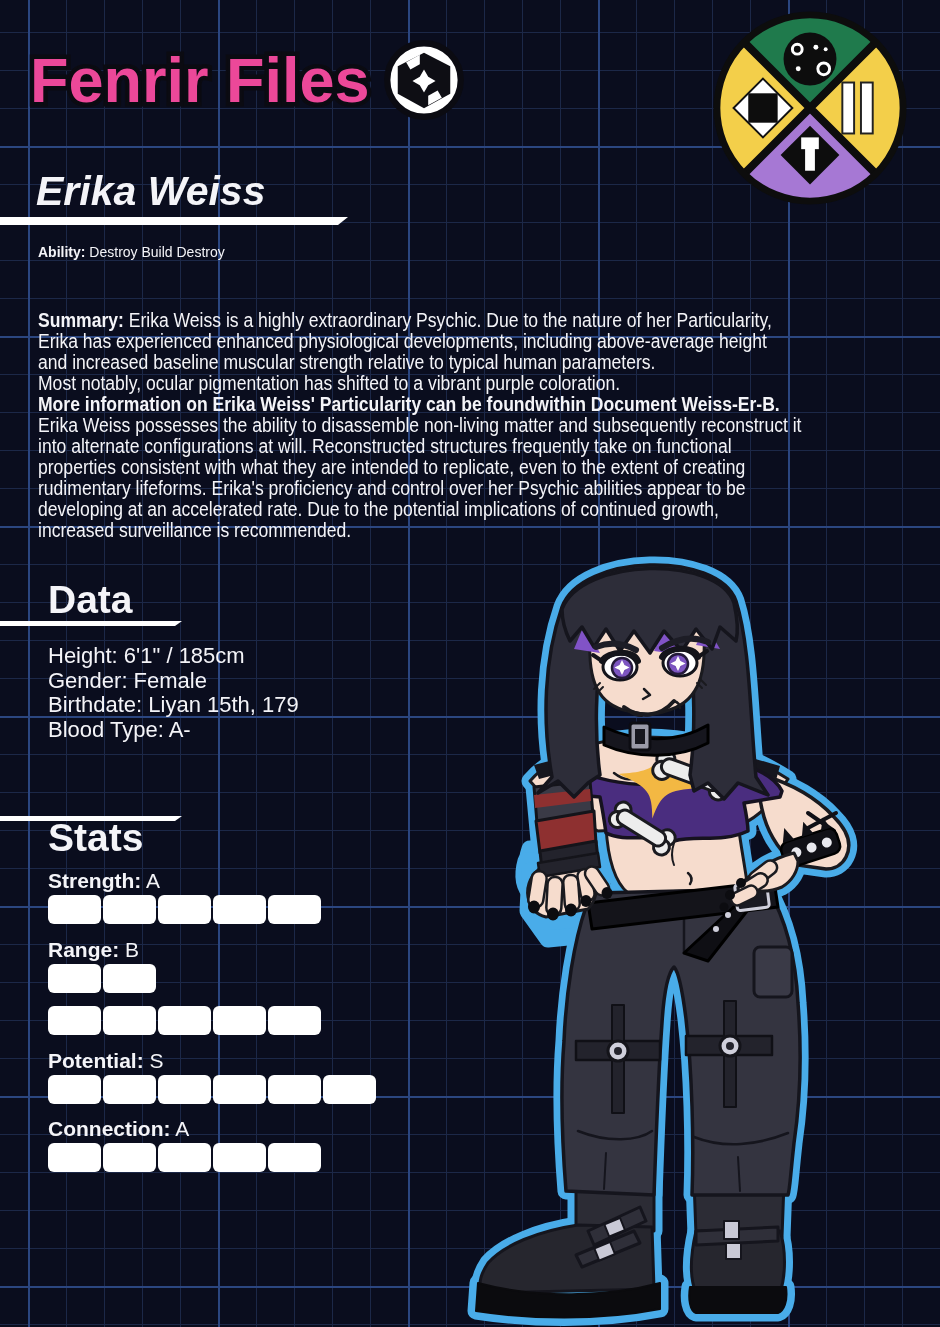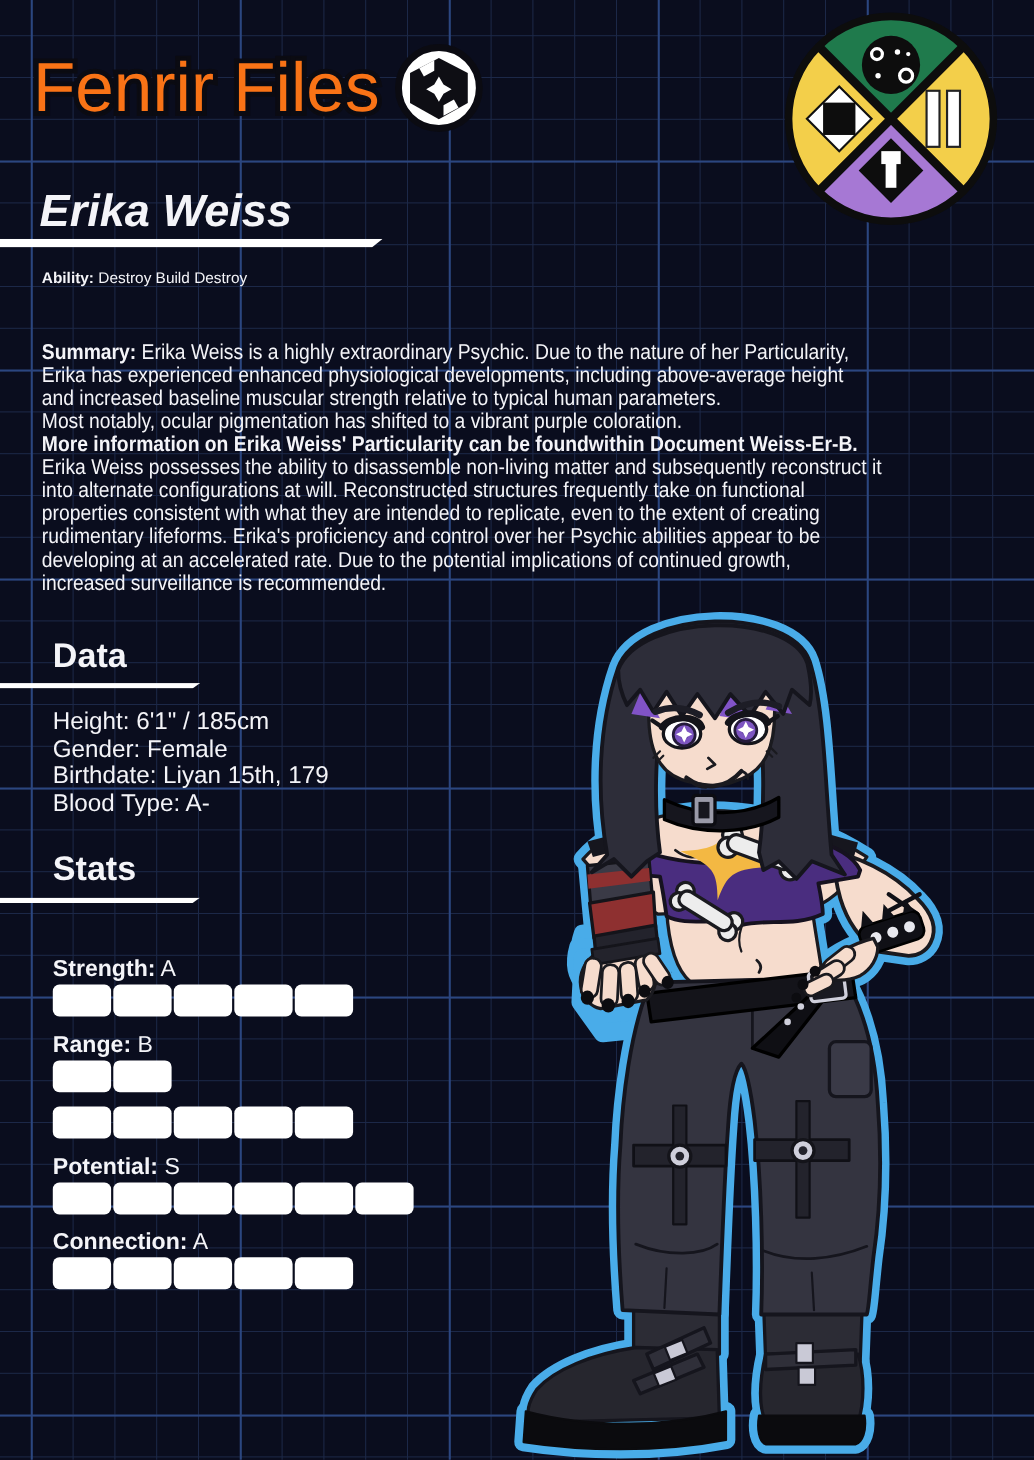--- a/index.html
+++ b/index.html
@@ -12,40 +12,40 @@
       linear-gradient(to bottom, #2b4680 2px, transparent 2px),
       linear-gradient(to right, #1c2848 1px, transparent 1px),
       linear-gradient(to bottom, #1c2848 1px, transparent 1px);
     background-size:190px 190px,190px 190px,38px 38px,38px 38px;
     background-position:28px 0,0 146px,28px 0,0 146px;
   }
   .abs{position:absolute;}
   
   .logo-wrap{left:30px;top:38px;display:flex;align-items:center;gap:12px;}
   .logo-text{
-    font-size:63px;font-weight:400;letter-spacing:0px;color:#f97316;
+    font-size:63px;font-weight:700;letter-spacing:0px;color:#ec4899;
     -webkit-text-stroke:9px #0b0b12;paint-order:stroke fill;
     text-shadow:0 3px 0 #0b0b12,0 -3px 0 #0b0b12,3px 0 0 #0b0b12,-3px 0 0 #0b0b12;
     text-align:center;
   }
   
   .page-title{left:36px;top:168px;font-size:41px;font-weight:700;font-style:italic;}
   .rule{background:#ffffff;left:0;}
   .rule.big{top:217px;width:348px;height:8px;clip-path:polygon(0 0,100% 0,calc(100% - 10px) 100%,0 100%);}
   .rule.small{width:182px;height:5px;clip-path:polygon(0 0,100% 0,calc(100% - 7px) 100%,0 100%);}
   .ability-line{left:38px;top:244px;font-size:14px;}
   .body-text{left:38px;top:289px;width:872px;font-size:19.5px;line-height:21px;
     transform:scaleX(.9);transform-origin:0 0;width:970px;white-space:pre-line;}
   .body-text.desc{top:415px;}
   .body-text b.block{display:block;white-space:pre-line;}
-  .sec-heading{font-size:31px;font-weight:700;left:48px;}
+  .sec-heading{font-size:39px;font-weight:700;left:48px;}
   .data-heading{top:578px;}
   .data-rule{top:621px;}
   .data-fields{left:48px;top:644px;font-size:22px;line-height:24.6px;white-space:pre-line;}
-  .stats-heading{top:772px;}
+  .stats-heading{top:816px;}
   .stats-rule{top:816px;}
   .stats-list{left:48px;top:837px;margin-top:32px;}
   .stat-row{margin-bottom:13.5px;}
   .stat-label{font-size:21px;line-height:24px;margin-bottom:2px;}
   .stat-label b{font-weight:700;}
   .seg-track{display:flex;gap:2px;height:29px;}
   .seg{width:53px;height:29px;background:#ffffff;border-radius:6px;}
   
   .emblem{left:712px;top:10px;}
   .character{left:438px;top:531px;}

